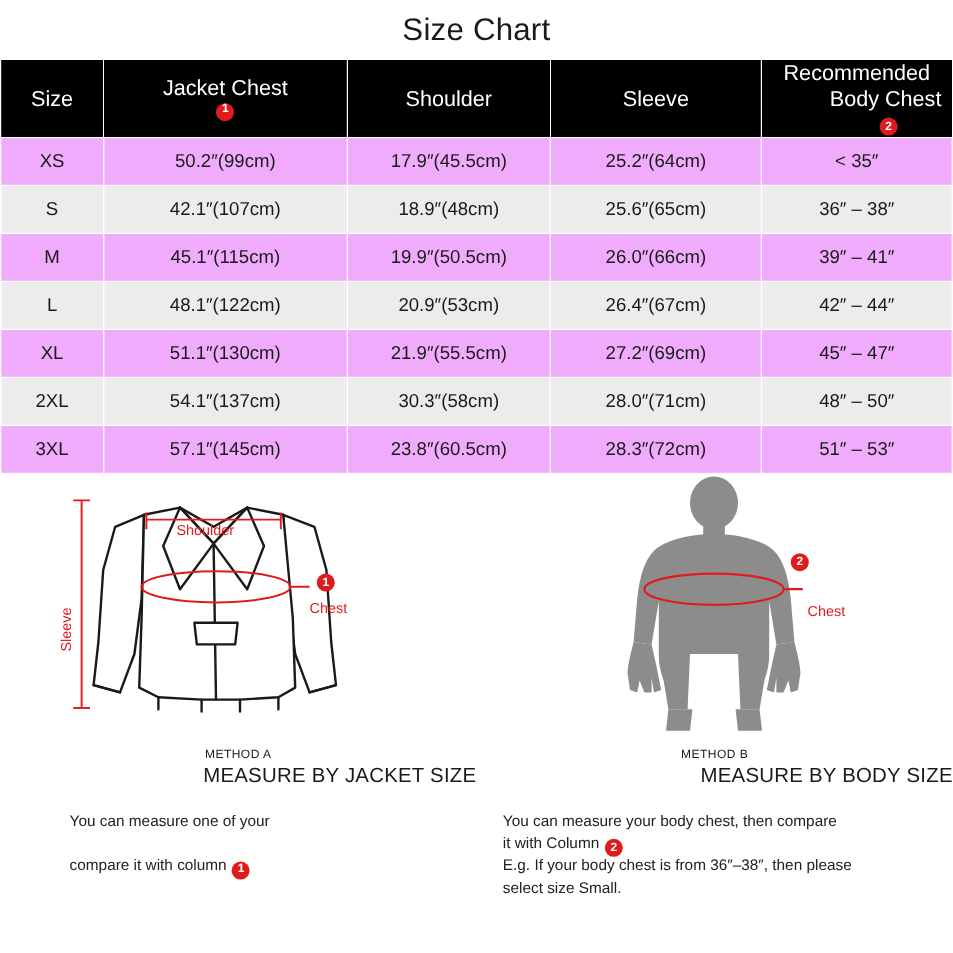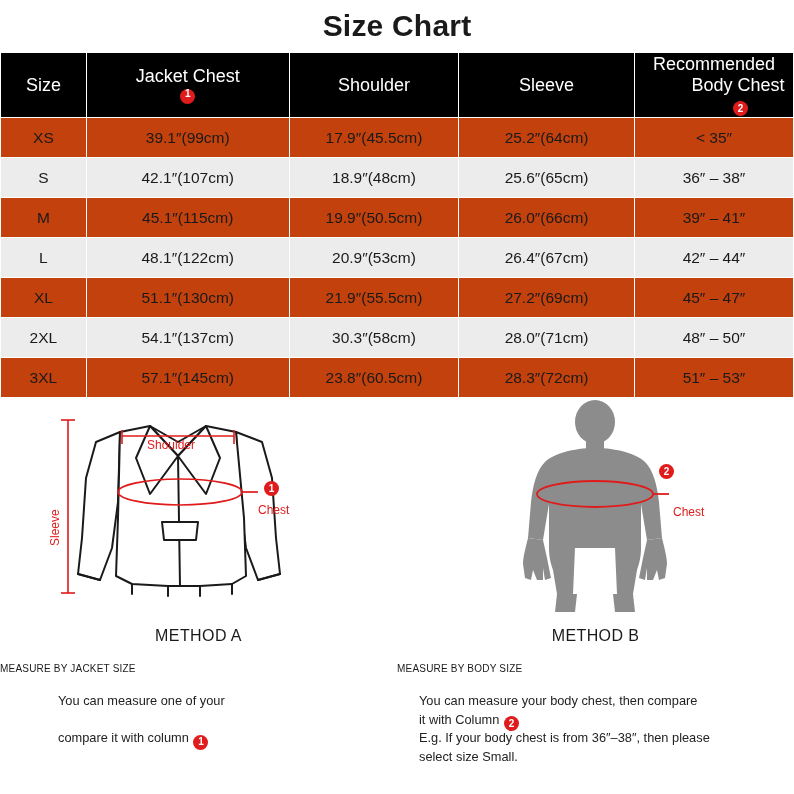--- a/index.html
+++ b/index.html
@@ -8,22 +8,22 @@
     width: 794px; height: 794px;
     background: #ffffff;
     font-family: "Liberation Sans", sans-serif;
     color: #1a1a1a;
   }
   .page { width: 794px; height: 794px; position: relative; overflow: hidden; }
 
   
   .chart-title {
     text-align: center;
-    font-size: 30px;
-    font-weight: 700;
+    font-size: 26px;
+    font-weight: 400;
     color: #1a1a1a;
     padding: 9px 0 9px 0;
     letter-spacing: 0.2px;
   }
 
   
   table.size-table {
     width: 794px;
     border-collapse: collapse;
     table-layout: fixed;
@@ -48,21 +48,21 @@
   th.col-recbody { width: 152px; }
 
   .th-inner { line-height: 1.15; }
   .th-inner .l2 { display: block; padding-left: 48px; }
 
   table.size-table tbody td {
     height: 40px;
     font-size: 15.5px;
     color: #1a1a1a;
   }
-  tr.row-odd td { background: #c2410c; }
+  tr.row-odd td { background: #f0abfc; }
   tr.row-even td { background: #ececec; }
   tbody td.cell-size { font-size: 15.5px; }
 
   
   .badge {
     display: inline-flex;
     align-items: center;
     justify-content: center;
     width: 15px; height: 15px;
     border-radius: 50%;
@@ -103,31 +103,31 @@
   }
 
   .fig {
     position: relative;
     width: 397px;
     height: 225px;
   }
 
   .method-label {
     text-align: center;
-    font-size: 16px;
+    font-size: 10px;
     letter-spacing: 0.4px;
     color: #1a1a1a;
     margin-top: 4px;
   }
   .method-sub {
-    text-align: left;
-    font-size: 10px;
+    text-align: right;
+    font-size: 17px;
     letter-spacing: 0.2px;
     color: #1a1a1a;
-    margin-top: 18px;
+    margin-top: 2px;
   }
   .method-desc {
     font-size: 12.8px;
     line-height: 1.45;
     color: #222;
     margin-top: 18px;
     padding: 0 18px;
   }
   .method-desc.left-pad { padding-left: 58px; padding-right: 12px; }
   .method-desc.right-pad { padding-left: 22px; padding-right: 1px; }
@@ -183,21 +183,21 @@
             <span class="l2">
               <span>Body  Chest</span><span class="badge inline-head">2</span>
             </span>
           </span>
         </th>
       </tr>
     </thead>
     <tbody>
       <tr class="row-odd">
         <td class="cell-size">XS</td>
-        <td>39.1″(99cm)</td>
+        <td>50.2″(99cm)</td>
         <td>17.9″(45.5cm)</td>
         <td>25.2″(64cm)</td>
         <td>&lt; 35″</td>
       </tr>
       <tr class="row-even">
         <td class="cell-size">S</td>
         <td>42.1″(107cm)</td>
         <td>18.9″(48cm)</td>
         <td>25.6″(65cm)</td>
         <td>36″ – 38″</td>

